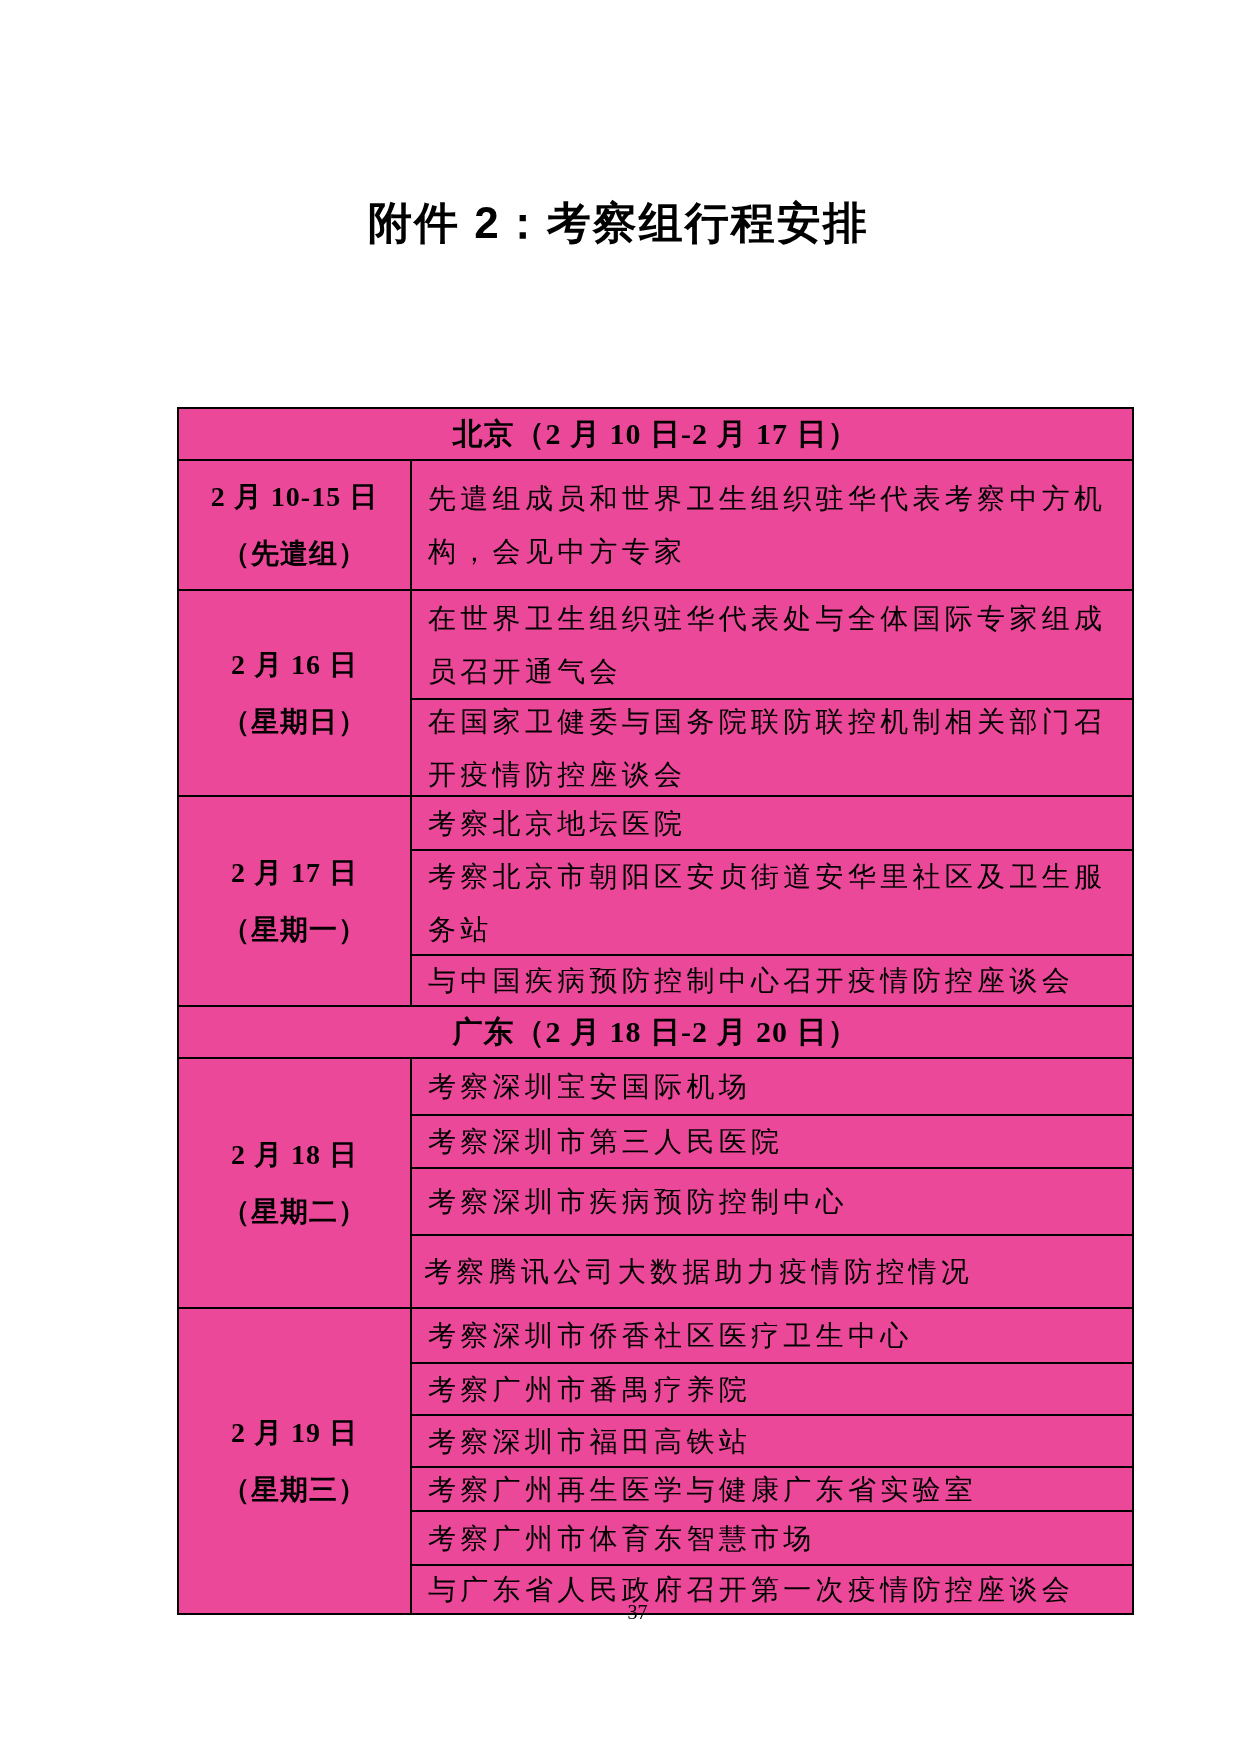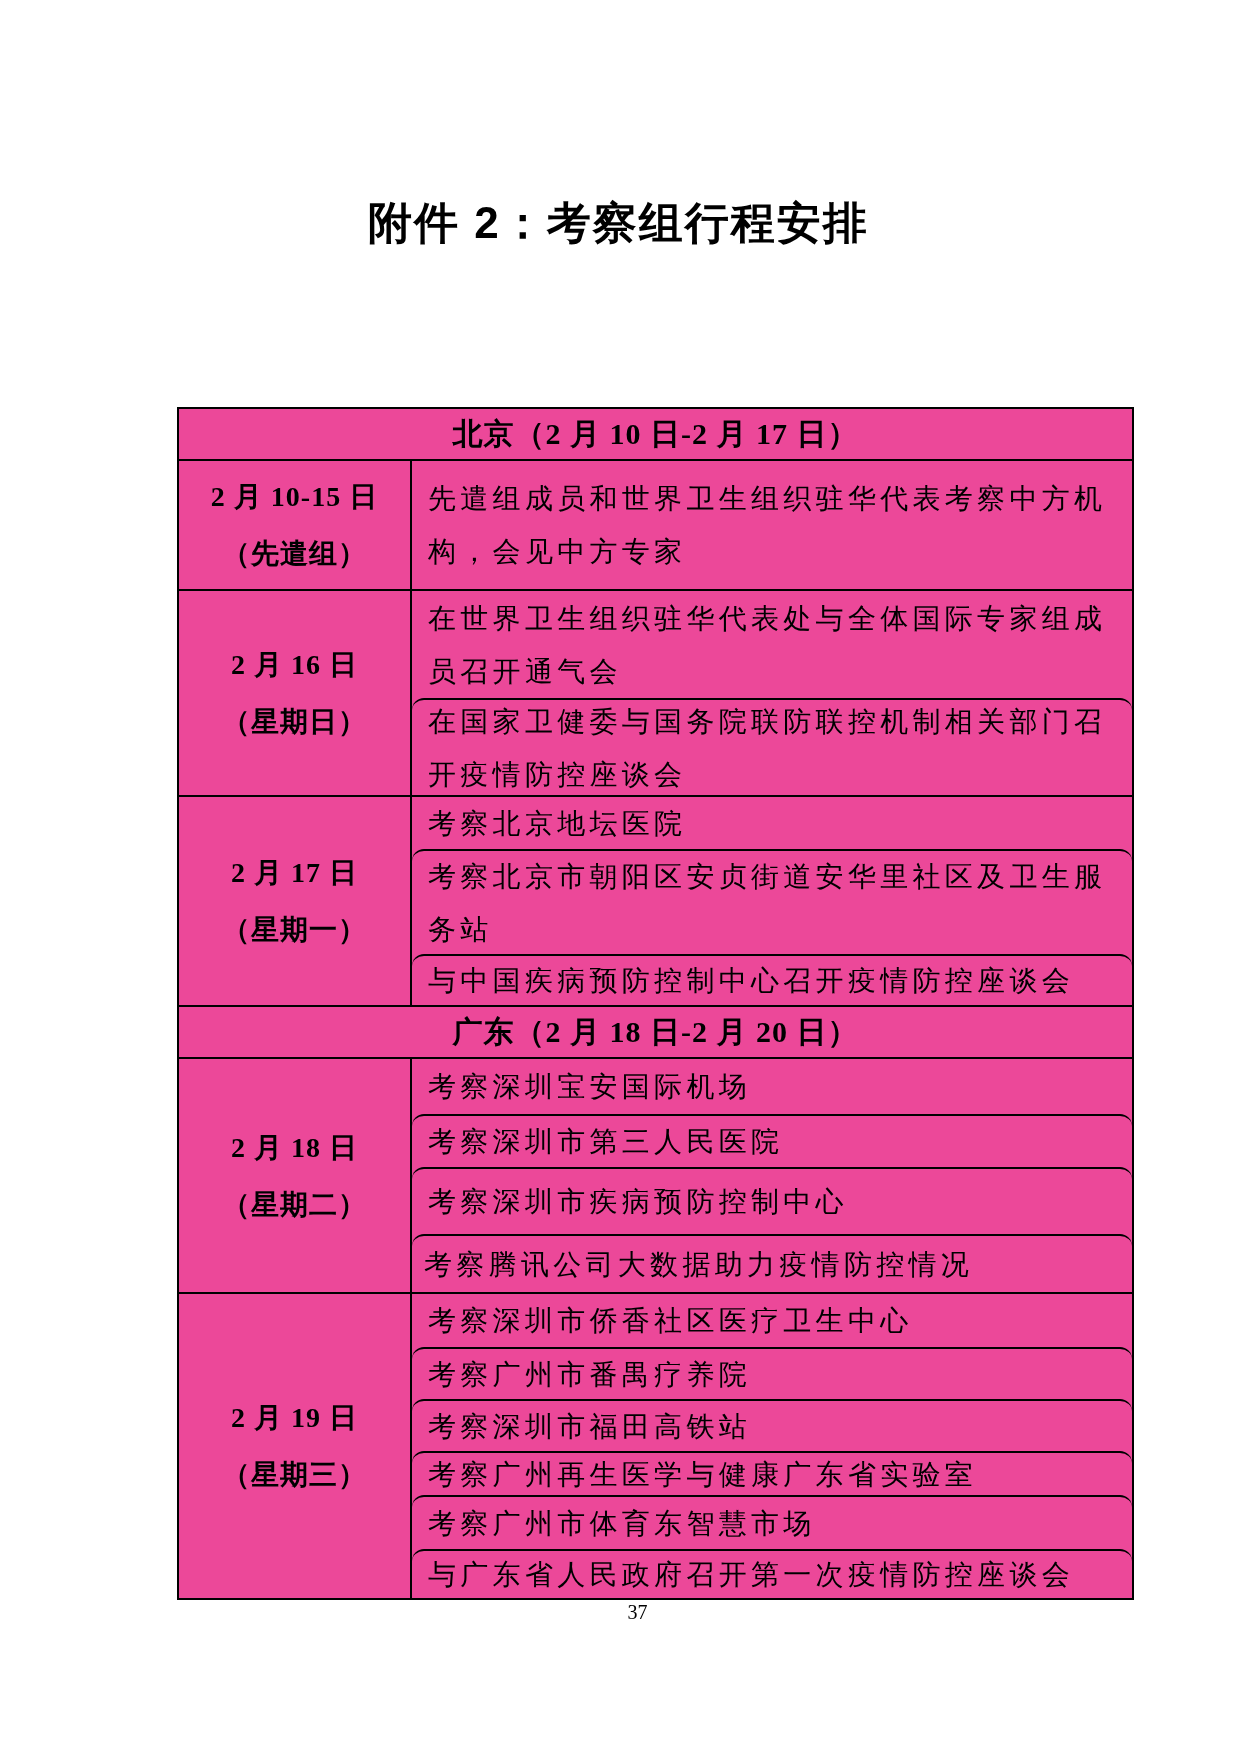--- a/index.html
+++ b/index.html
@@ -72,21 +72,20 @@
   }
   .activity-cell {
     box-sizing: border-box;
     display: flex;
     align-items: center;
     padding: 0 8px 0 16px;
     font-size: 28px;
     line-height: 53px;
     letter-spacing: 4.3px;
     white-space: pre-line;
-    border-radius: 12px;
   }
   .activity-cell.bt { border-top: 2px solid #000; }
   .page-number {
     position: absolute;
     top: 1600px;
     left: 17px;
     width: 100%;
     text-align: center;
     font-size: 20px;
     line-height: 24px;
@@ -128,21 +127,21 @@
       </div>
     </div>
     <div class="section-header">广东（2 月 18 日-2 月 20 日）</div>
     <div class="trow">
       <div class="date-cell">2 月 18 日
 （星期二）</div>
       <div class="activity-list">
         <div class="activity-cell" style="height: 55px;">考察深圳宝安国际机场</div>
         <div class="activity-cell bt" style="height: 53px;">考察深圳市第三人民医院</div>
         <div class="activity-cell bt" style="height: 67px;">考察深圳市疾病预防控制中心</div>
-        <div class="activity-cell bt" style="height: 58px; padding-left: 12px;">考察腾讯公司大数据助力疫情防控情况</div>
+        <div class="activity-cell bt" style="height: 73px; padding-left: 12px;">考察腾讯公司大数据助力疫情防控情况</div>
       </div>
     </div>
     <div class="trow last">
       <div class="date-cell">2 月 19 日
 （星期三）</div>
       <div class="activity-list">
         <div class="activity-cell" style="height: 53px;">考察深圳市侨香社区医疗卫生中心</div>
         <div class="activity-cell bt" style="height: 52px;">考察广州市番禺疗养院</div>
         <div class="activity-cell bt" style="height: 52px;">考察深圳市福田高铁站</div>
         <div class="activity-cell bt" style="height: 44px;">考察广州再生医学与健康广东省实验室</div>

